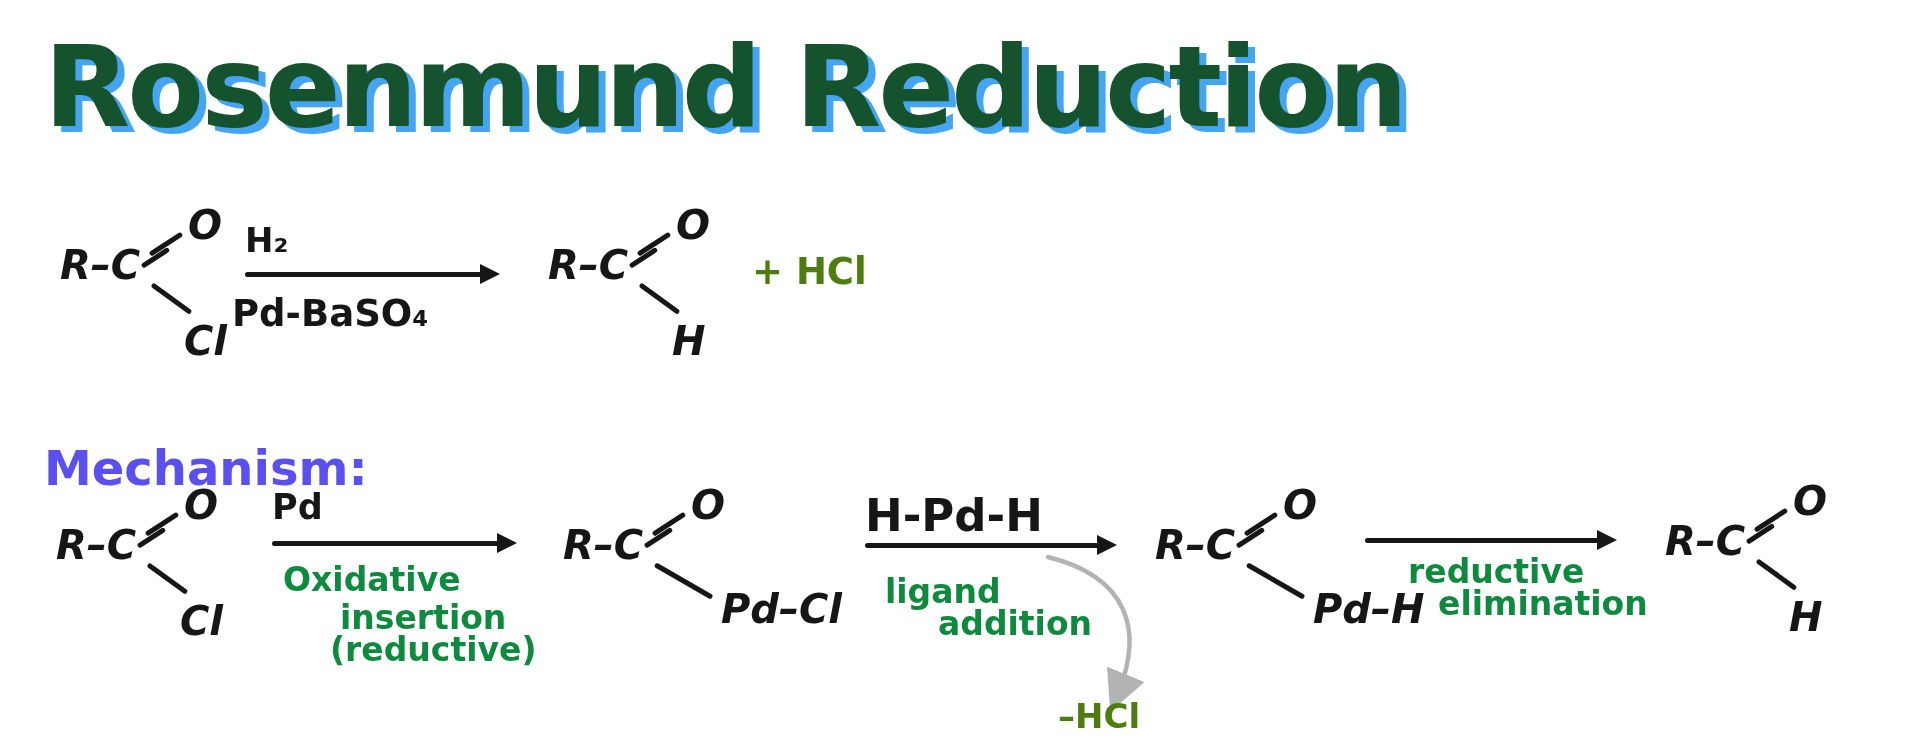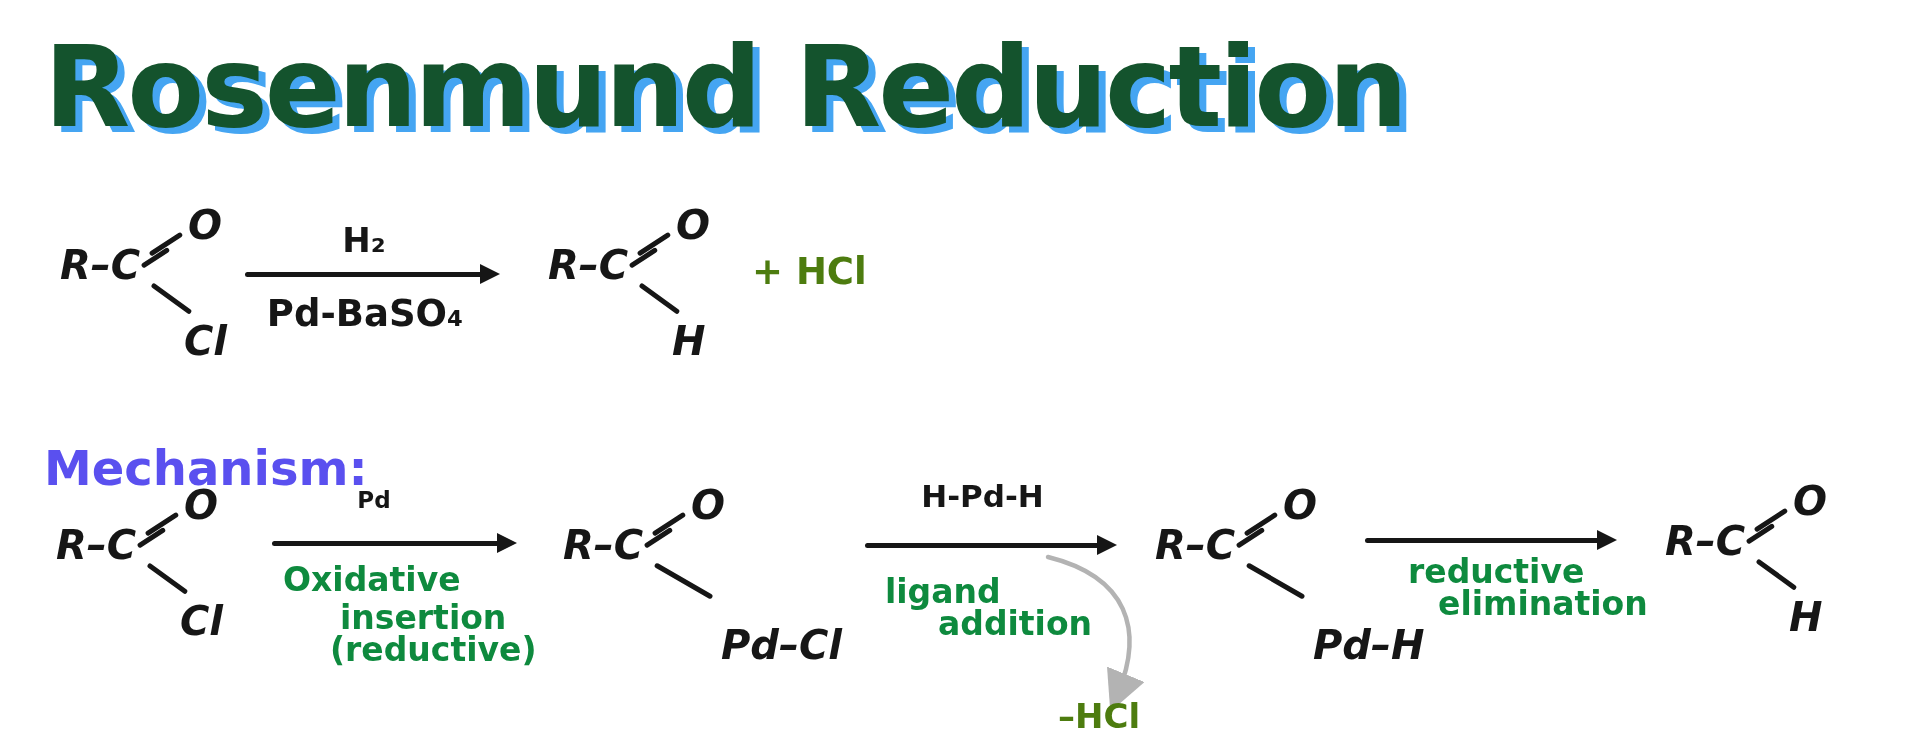--- a/index.html
+++ b/index.html
@@ -31,36 +31,36 @@
   .mol{position:absolute;width:240px;height:160px;font-style:italic;}
   .mol .t{position:absolute;font-size:40px;font-weight:bold;color:#161616;white-space:nowrap;}
   .mol .rc{left:0;top:44px;}
   .mol .ox{left:128px;top:4px;}
   .mol .sub{left:124px;top:120px;}
   .bond{position:absolute;height:5px;background:#161616;border-radius:3px;transform-origin:left center;}
   .mol .db1{left:90px;top:54px;width:38px;transform:rotate(-33deg);}
   .mol .db2{left:82px;top:66px;width:32px;transform:rotate(-33deg);}
   .mol .sb{left:92px;top:84px;width:48px;transform:rotate(36deg);}
   .mol.long .sb{width:66px;transform:rotate(30deg);}
-  .mol.long .sub{left:158px;top:108px;margin-top:36px;}
+  .mol.long .sub{left:158px;top:108px;}
 
   
   .arrow{position:absolute;height:5px;background:#161616;border-radius:3px;}
   .arrow::after{
     content:"";position:absolute;right:-17px;top:-8px;
     border-left:20px solid #161616;
     border-top:10px solid transparent;
     border-bottom:10px solid transparent;
   }
 
   .lbl{position:absolute;font-weight:bold;white-space:nowrap;}
   .ink{color:#161616;}
   .green{color:#0e8a3e;font-size:33px;}
   .gray{color:#4d7c0f;}
-  .center{text-align:center;}
+  .center{}
 </style>
 </head>
 <body>
 
 <div class="abs title">Rosenmund Reduction</div>
 
 <div class="mol" style="left:60px;top:198px">
   <span class="t rc">R–C</span>
   <i class="bond db1"></i>
   <i class="bond db2"></i>
@@ -89,36 +89,36 @@
 <div class="mol" style="left:56px;top:478px">
   <span class="t rc">R–C</span>
   <i class="bond db1"></i>
   <i class="bond db2"></i>
   <span class="t ox">O</span>
   <i class="bond sb"></i>
   <span class="t sub">Cl</span>
 </div>
 
 <div class="arrow" style="left:272px;top:541px;width:228px"></div>
-<div class="lbl ink center" style="left:260px;top:487px;width:228px;font-size:23px">Pd</div>
+<div class="lbl ink center" style="left:272px;top:487px;width:228px;font-size:35px">Pd</div>
 <div class="lbl green" style="left:283px;top:560px">Oxidative</div>
 <div class="lbl green" style="left:340px;top:598px">insertion</div>
 <div class="lbl green" style="left:330px;top:630px">(reductive)</div>
 
 <div class="mol long" style="left:563px;top:478px">
   <span class="t rc">R–C</span>
   <i class="bond db1"></i>
   <i class="bond db2"></i>
   <span class="t ox">O</span>
   <i class="bond sb"></i>
   <span class="t sub">Pd–Cl</span>
 </div>
 
 <div class="arrow" style="left:865px;top:543px;width:235px"></div>
-<div class="lbl ink center" style="left:865px;top:478px;width:235px;font-size:31px">H-Pd-H</div>
+<div class="lbl ink center" style="left:865px;top:489px;width:235px;font-size:45px">H-Pd-H</div>
 <div class="lbl green" style="left:885px;top:572px">ligand</div>
 <div class="lbl green" style="left:938px;top:604px">addition</div>
 
 <svg class="abs" style="left:1020px;top:545px" width="170" height="175" viewBox="0 0 170 175">
   <defs>
     <marker id="garrow" markerWidth="9" markerHeight="9" refX="4.5" refY="4.5" orient="auto">
       <path d="M0 0 L9 4.5 L0 9 z" fill="#b3b3b3"></path>
     </marker>
   </defs>
   <path d="M 28 12 C 108 32, 124 85, 98 148" stroke="#b3b3b3" stroke-width="4.5" fill="none" stroke-linecap="round" marker-end="url(#garrow)"></path>

